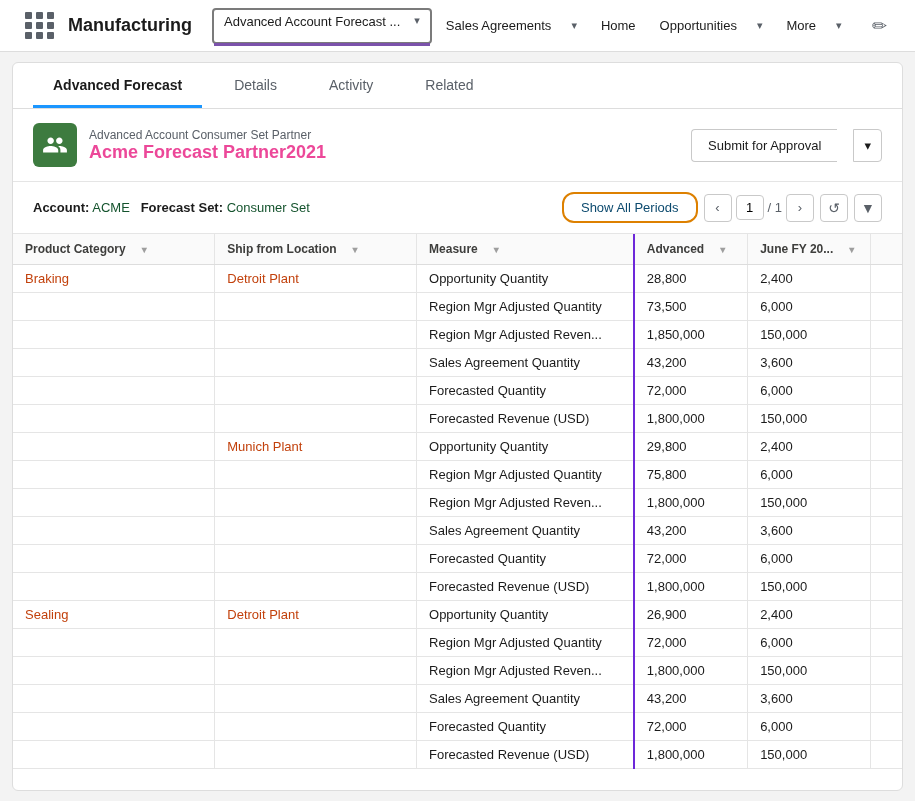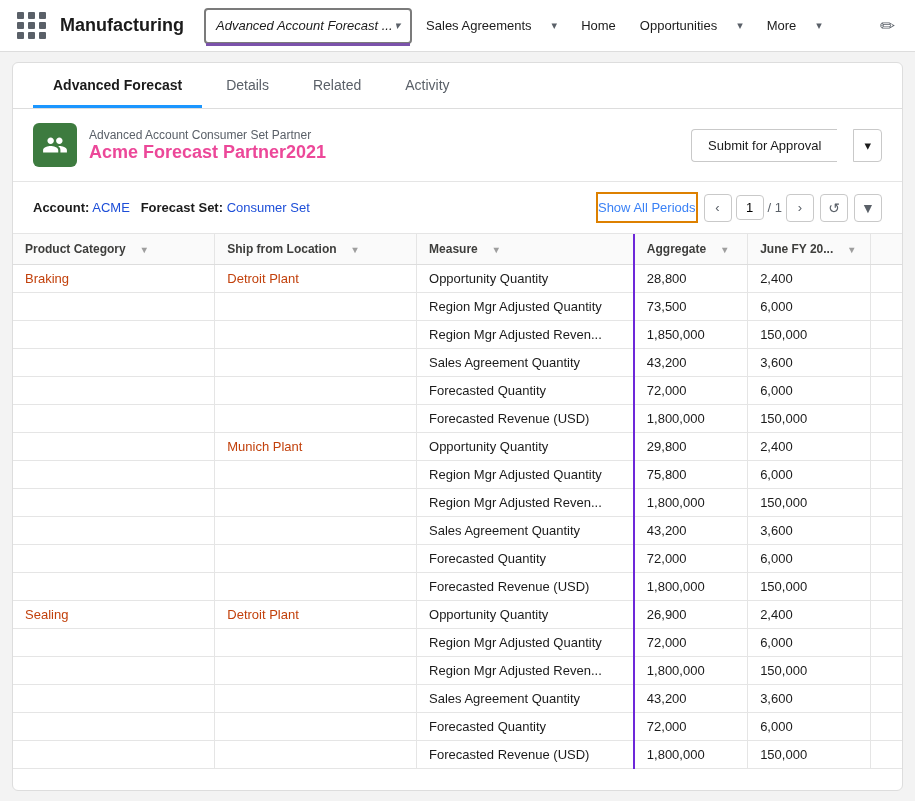--- a/index.html
+++ b/index.html
@@ -5,42 +5,41 @@
     * { box-sizing: border-box; margin: 0; padding: 0; font-family: 'Segoe UI', Arial, sans-serif; }
     body { background: #f3f3f3; width: 915px; height: 801px; overflow: hidden; }
 
     
     .top-nav {
       background: #fff;
       border-bottom: 1px solid #ddd;
       display: flex;
       align-items: center;
       height: 52px;
-      padding: 0 16px;
+      padding: 0 24px;
       gap: 4px;
     }
     .nav-apps-icon {
       display: flex; align-items: center; justify-content: center;
       width: 32px; height: 32px; cursor: pointer; margin-right: 8px;
     }
     .apps-grid { display: grid; grid-template-columns: repeat(3,8px); gap: 3px; }
     .apps-dot { width: 7px; height: 7px; background: #5a6068; border-radius: 1px; }
     .nav-brand {
       font-size: 18px; font-weight: 700; color: #1b1b1b; margin-right: 16px; white-space: nowrap;
     }
     .nav-tab-active {
-      display: flex; align-items: center; gap: 2px;
+      display: flex; align-items: flex-start; gap: 14px;
       background: #fff;
       border: 2px solid #7b7b7b;
       border-radius: 4px;
       padding: 4px 10px;
       font-size: 13px; color: #1b1b1b;
       cursor: pointer; height: 36px; white-space: nowrap;
       position: relative;
-      font-style: italic;
     }
     .nav-tab-active::after {
       content: ''; position: absolute; bottom: -4px; left: 0; right: 0;
       height: 3px; background: #7b52ab;
     }
     .nav-chevron { font-size: 11px; color: #5a6068; }
     .nav-item {
       display: flex; align-items: center; gap: 20px;
       padding: 4px 10px; font-size: 13px; color: #1b1b1b;
       cursor: pointer; height: 36px; white-space: nowrap; border-radius: 4px;
@@ -65,21 +64,21 @@
       overflow: hidden;
       display: flex;
       flex-direction: column;
     }
 
     
     .tabs-bar {
       display: flex;
       border-bottom: 1px solid #ddd;
       padding: 0 20px;
-      gap: 4px;
+      gap: 12px;
     }
     .tab {
       padding: 14px 20px 12px;
       font-size: 14px; color: #5a6068;
       cursor: pointer; border-bottom: 3px solid transparent;
       white-space: nowrap;
     }
     .tab.active {
       color: #1b1b1b; font-weight: 600;
       border-bottom: 3px solid #1b96ff;
@@ -112,27 +111,27 @@
       cursor: pointer; border-radius: 0 4px 4px 0;
     }
 
     
     .toolbar {
       display: flex; align-items: center; justify-content: space-between;
       padding: 10px 20px;
       border-bottom: 1px solid #e5e5e5;
     }
     .toolbar-left { font-size: 13px; color: #1b1b1b; }
-    .toolbar-left span { color: #1d4ed8; margin-top: 32px; }
+    .toolbar-left span { color: #14532d; margin-top: 32px; }
     .toolbar-right { display: flex; align-items: center; gap: 6px; }
     .btn-show-periods {
       border: 2px solid #dd8000;
       background: #fff;
-      padding: 6px 0; font-size: 13px; color: #3b82f6;
-      cursor: pointer; border-radius: 0; font-weight: 500;
+      padding: 6px 17px; font-size: 13px; color: #0c4a6e;
+      cursor: pointer; border-radius: 12px; font-weight: 500;
     }
     .page-nav {
       display: flex; align-items: center; gap: 4px;
     }
     .page-nav-btn {
       width: 28px; height: 28px; border: 1px solid #c9c9c9;
       background: #fff; border-radius: 4px; cursor: pointer;
       display: flex; align-items: center; justify-content: center;
       font-size: 13px; color: #5a6068;
     }
@@ -217,24 +216,24 @@
   <div class="main-card">
 
     <div class="tabs-bar">
       <div class="tab active">
         <span>Advanced Forecast</span>
       </div>
       <div class="tab">
         <span>Details</span>
       </div>
       <div class="tab">
+        <span>Activity</span>
+      </div>
+      <div class="tab">
         <span>Related</span>
-      </div>
-      <div class="tab">
-        <span>Activity</span>
       </div>
     </div>
 
     <div class="record-header">
       <div style="display:flex;align-items:center;">
         <div class="record-icon">
           <svg width="26" height="26" viewBox="0 0 24 24" fill="white">
             <path d="M16 11c1.66 0 2.99-1.34 2.99-3S17.66 5 16 5c-1.66 0-3 1.34-3 3s1.34 3 3 3zm-8 0c1.66 0 2.99-1.34 2.99-3S9.66 5 8 5C6.34 5 5 6.34 5 8s1.34 3 3 3zm0 2c-2.33 0-7 1.17-7 3.5V19h14v-2.5c0-2.33-4.67-3.5-7-3.5zm8 0c-.29 0-.62.02-.97.05 1.16.84 1.97 1.97 1.97 3.45V19h6v-2.5c0-2.33-4.67-3.5-7-3.5z"></path>
           </svg>
         </div>
@@ -287,21 +286,21 @@
               </div>
             </th>
             <th class="col-measure">
               <div class="col-header">
                 <span>Measure</span>
                 <span class="chevron-icon">▾</span>
               </div>
             </th>
             <th class="col-aggregate">
               <div class="col-header">
-                <span>Aggregate</span>
+                <span>Advanced</span>
                 <span class="chevron-icon">▾</span>
               </div>
             </th>
             <th class="col-june">
               <div class="col-header">
                 <span>June FY 20...</span>
                 <span class="chevron-icon">▾</span>
               </div>
             </th>
             <th class="col-extra"></th>

